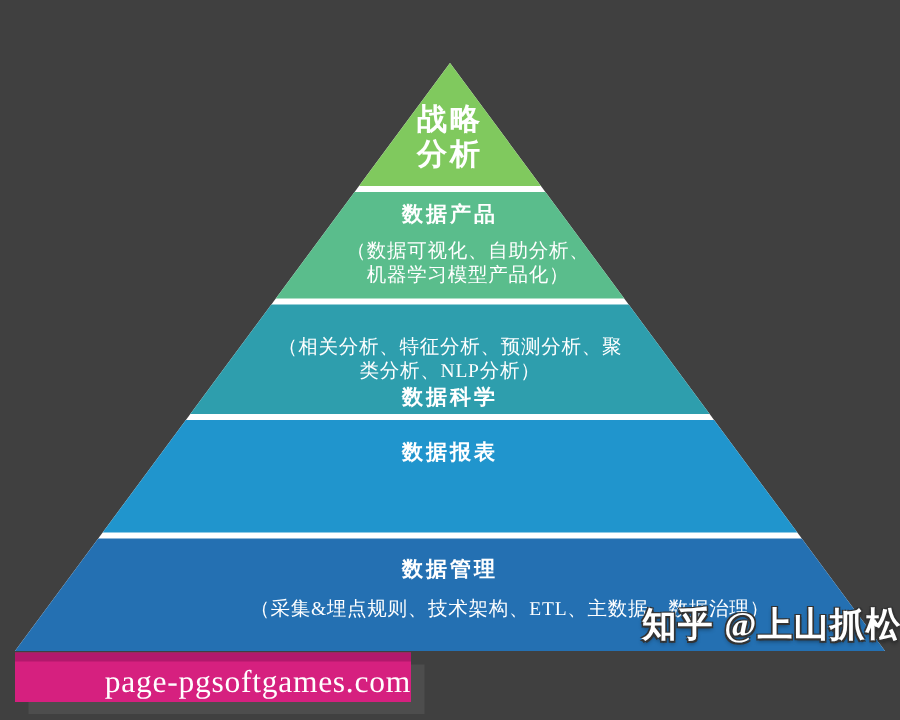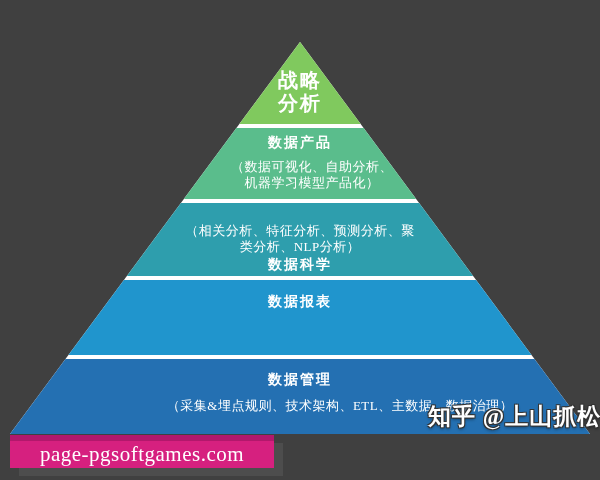--- a/index.html
+++ b/index.html
@@ -79,21 +79,21 @@
     left: 10px;
     top: 435px;
     width: 264px;
     height: 33px;
     overflow: hidden;
   }
   .banner-top-strip { height: 6px; width: 100%; }
   .banner-label {
     height: 27px;
     line-height: 26px;
-    text-align: center;
+    text-align: right;
     color: #ffffff;
     font-size: 21px;
     letter-spacing: 0.5px;
     white-space: nowrap;
   }
 </style>
 </head>
 <body>
 
 <div class="stage">

